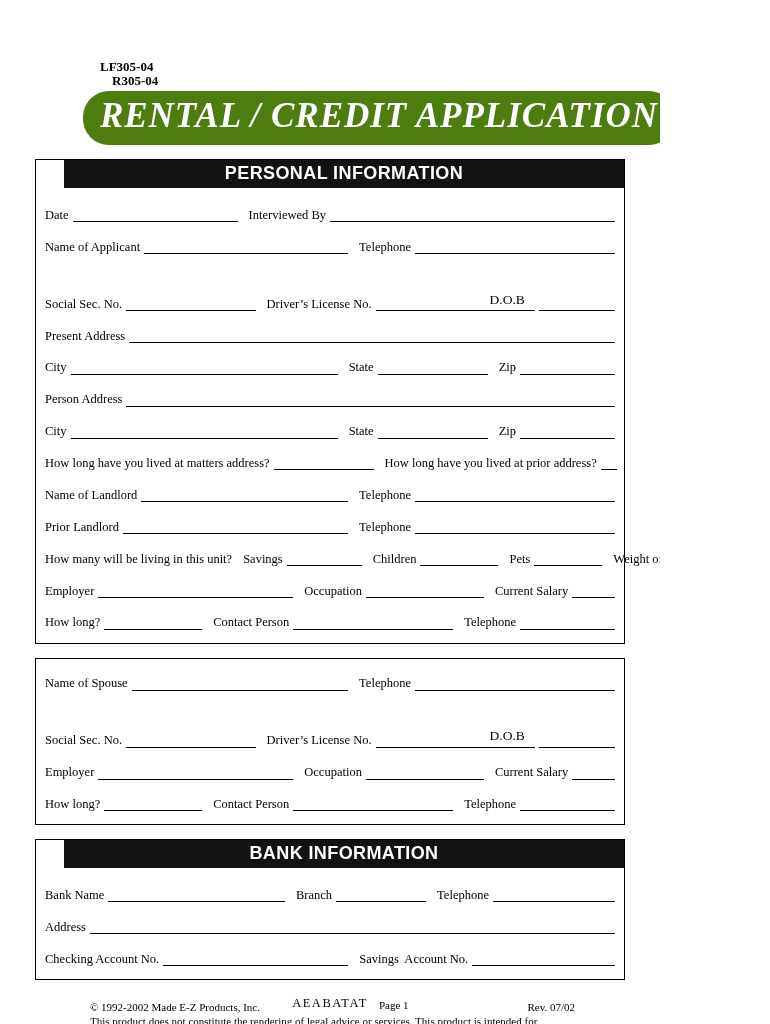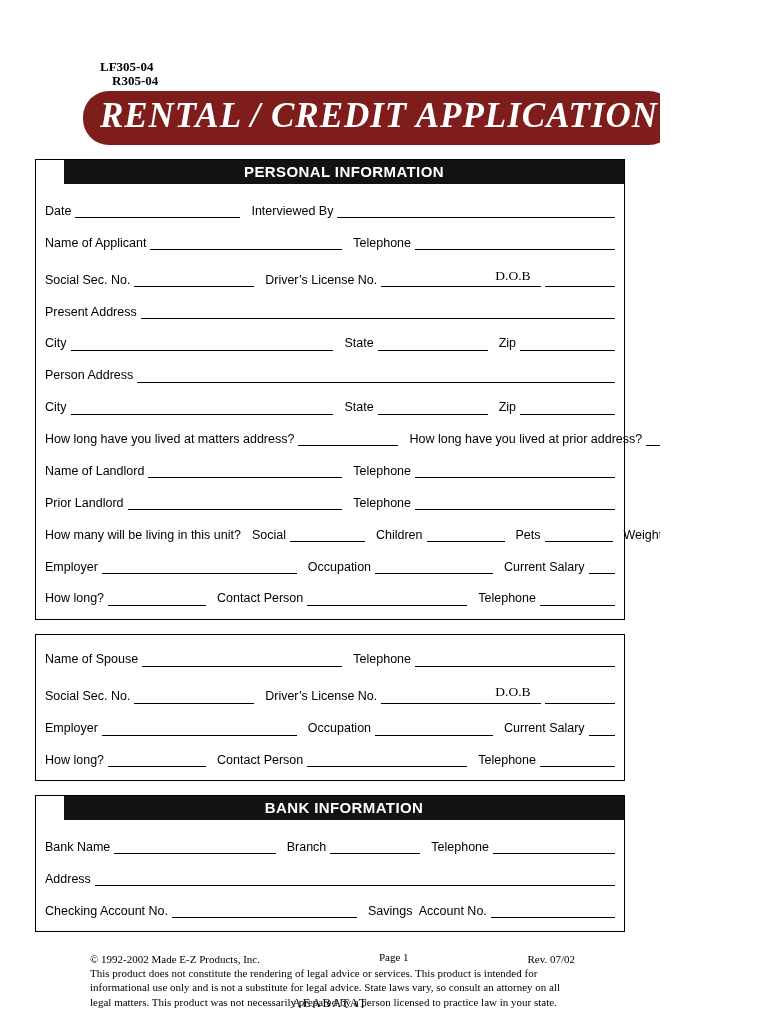--- a/index.html
+++ b/index.html
@@ -3,32 +3,32 @@
 <meta charset="utf-8">
 <style>
   * { margin:0; padding:0; box-sizing:border-box; }
   html,body { background:#fff; }
   body { width:770px; height:1024px; font-family:"Liberation Sans", sans-serif; color:#000; }
   .page { position:relative; width:660px; height:1024px; padding:60px 35px 0; overflow:hidden; }
 
   .form-codes { font-family:"Liberation Serif", serif; font-weight:bold; font-size:13px; line-height:1.05; margin-left:65px; }
   .form-codes .code2 { margin-left:12px; }
 
-  .banner { margin:4px 0 0 48px; width:592px; background:#7f1d1d; border-radius:26px; text-align:center; padding:5px 0 9px; }
+  .banner { margin:4px 0 0 48px; width:592px; background:#4d7c0f; border-radius:26px; text-align:center; padding:5px 0 9px; }
   .banner span { color:#fff; font-family:"Liberation Serif", serif; font-style:italic; font-weight:bold; font-size:35px; letter-spacing:1px; white-space:nowrap; }
 
   .box { border:1.5px solid #000; margin-top:14px; }
-  .sec-header { background:#121212; color:#fff; text-align:center; font-weight:bold; font-size:15px; letter-spacing:0.4px; padding:3px 0 4px; border-bottom:2px solid #fff;margin-left:28px; }
+  .sec-header { background:#121212; color:#fff; text-align:center; font-weight:bold; font-size:18px; letter-spacing:0.4px; padding:3px 0 4px; border-bottom:2px solid #fff;margin-left:28px; }
   .rows { padding:0 9px 13px; }
 
   .form-row { display:flex; align-items:flex-end; margin-top:17.5px; font-size:12.5px; line-height:1.15; }
-  .lbl { white-space:pre; margin-left:11px; flex:0 0 auto; }
+  .lbl { white-space:pre; margin-left:11px; flex:0 0 auto;font-family:Liberation Serif, serif; }
   .form-row .lbl:first-child { margin-left:0; }
   .line { display:inline-block; border-bottom:1px solid #000; height:14px; min-width:16px; margin-left:4px; }
-  .lbl.dob { font-family:"Liberation Serif", serif; font-size:13.5px; border-bottom:1px solid #000; padding:0 10px 3px 14px; margin-left:0; }
+  .lbl.dob { font-family:"Liberation Serif", serif; font-size:13.5px; border-bottom:1px solid #000; padding:0 10px 3px 14px; margin-left:0;margin-top:20px; }
 
   .footer-top { display:flex; justify-content:space-between; align-items:flex-end; margin:9px 50px 0 55px; font-family:"Liberation Serif", serif; font-size:11px; }
   .footer-top .page-label { position:relative; top:-2px;margin-top:12px; }
   .disclaimer { margin:1px 55px 0 55px; font-family:"Liberation Serif", serif; font-size:11px; line-height:1.3; }
   .barcode-text { position:absolute; left:0; right:0; bottom:13px; text-align:center; font-family:"Liberation Serif", serif; font-size:12.5px; letter-spacing:1.5px; }
 </style>
 </head>
 <body>
 
 <div class="page">
@@ -102,21 +102,21 @@
           <span class="line" style="width: 200px; flex: 0 0 auto;"></span>
         </div>
         <div class="form-row">
           <span class="lbl">Prior Landlord</span>
           <span class="line" style="flex: 1 1 0px;"></span>
           <span class="lbl">Telephone</span>
           <span class="line" style="width: 200px; flex: 0 0 auto;"></span>
         </div>
         <div class="form-row">
           <span class="lbl">How many will be living in this unit?</span>
-          <span class="lbl">Social</span>
+          <span class="lbl">Savings</span>
           <span class="line" style="width: 75px; flex: 0 0 auto;"></span>
           <span class="lbl">Children</span>
           <span class="line" style="width: 78px; flex: 0 0 auto;"></span>
           <span class="lbl">Pets</span>
           <span class="line" style="width: 68px; flex: 0 0 auto;"></span>
           <span class="lbl">Weight of pets</span>
           <span class="line" style="flex: 1 1 0px;"></span>
         </div>
         <div class="form-row">
           <span class="lbl">Employer</span>

